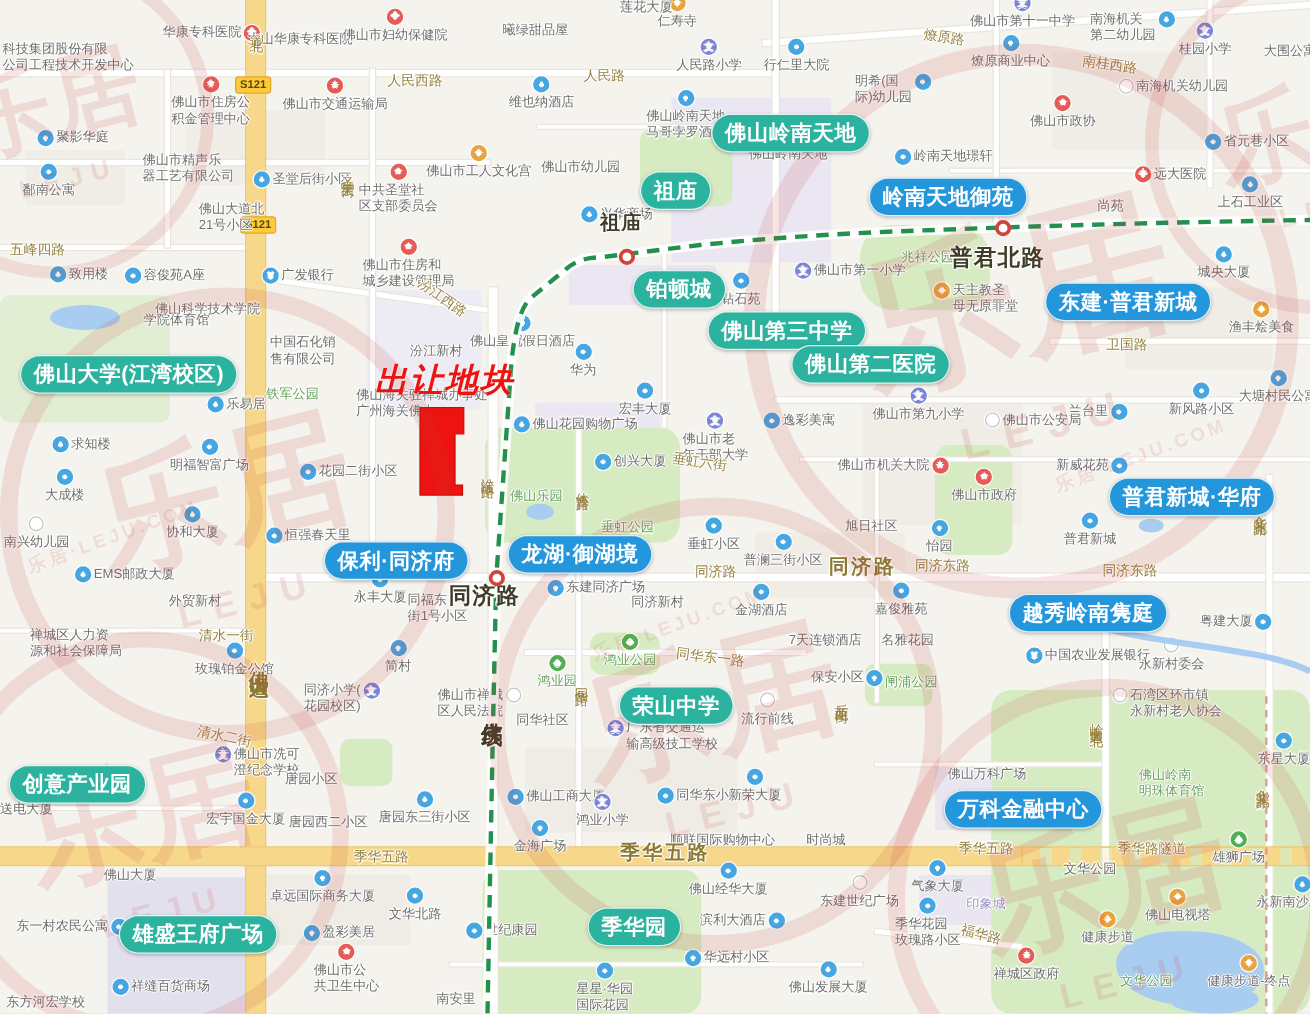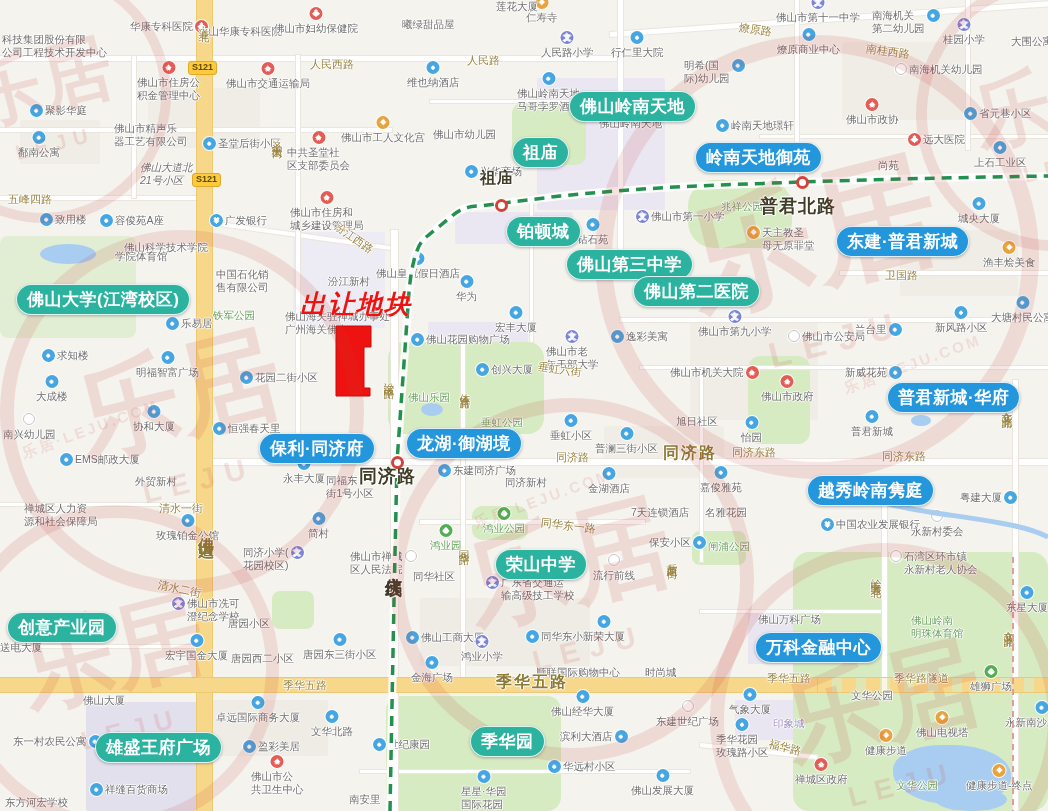--- a/index.html
+++ b/index.html
@@ -196,21 +196,21 @@
         <span>中共圣堂社</span>
         <span>区支部委员会</span>
       </span>
     </div>
     <div class="poi" style="left: 18px; top: 146px;">
       <span class="icn i-blue top">▪</span>
       <span class="lines">
         <span>鄱南公寓</span>
       </span>
     </div>
-    <div class="poi" style="left: 140px; top: 161px; font-style: italic;">
+    <div class="poi" style="left: 159px; top: 161px;">
       <span class="lines">
         <span>佛山大道北</span>
         <span>21号小区</span>
       </span>
     </div>
     <div class="poi" style="left: 40px; top: 213px;">
       <span class="icn i-blue">▪</span>
       <span class="lines">
         <span>致用楼</span>
       </span>
@@ -373,21 +373,21 @@
         <span>南海机关幼儿园</span>
       </span>
     </div>
     <div class="poi" style="left: 684px; top: 59px;">
       <span class="lines">
         <span>明希(国</span>
         <span>际)幼儿园</span>
       </span>
       <span class="icn i-blue">▪</span>
     </div>
-    <div class="poi" style="left: 846px; top: 91px; margin-top: 22px;">
+    <div class="poi" style="left: 824px; top: 91px;">
       <span class="icn i-redstar top">★</span>
       <span class="lines">
         <span>佛山市政协</span>
       </span>
     </div>
     <div class="poi" style="left: 964px; top: 107px;">
       <span class="icn i-blue">▪</span>
       <span class="lines">
         <span>省元巷小区</span>
       </span>

